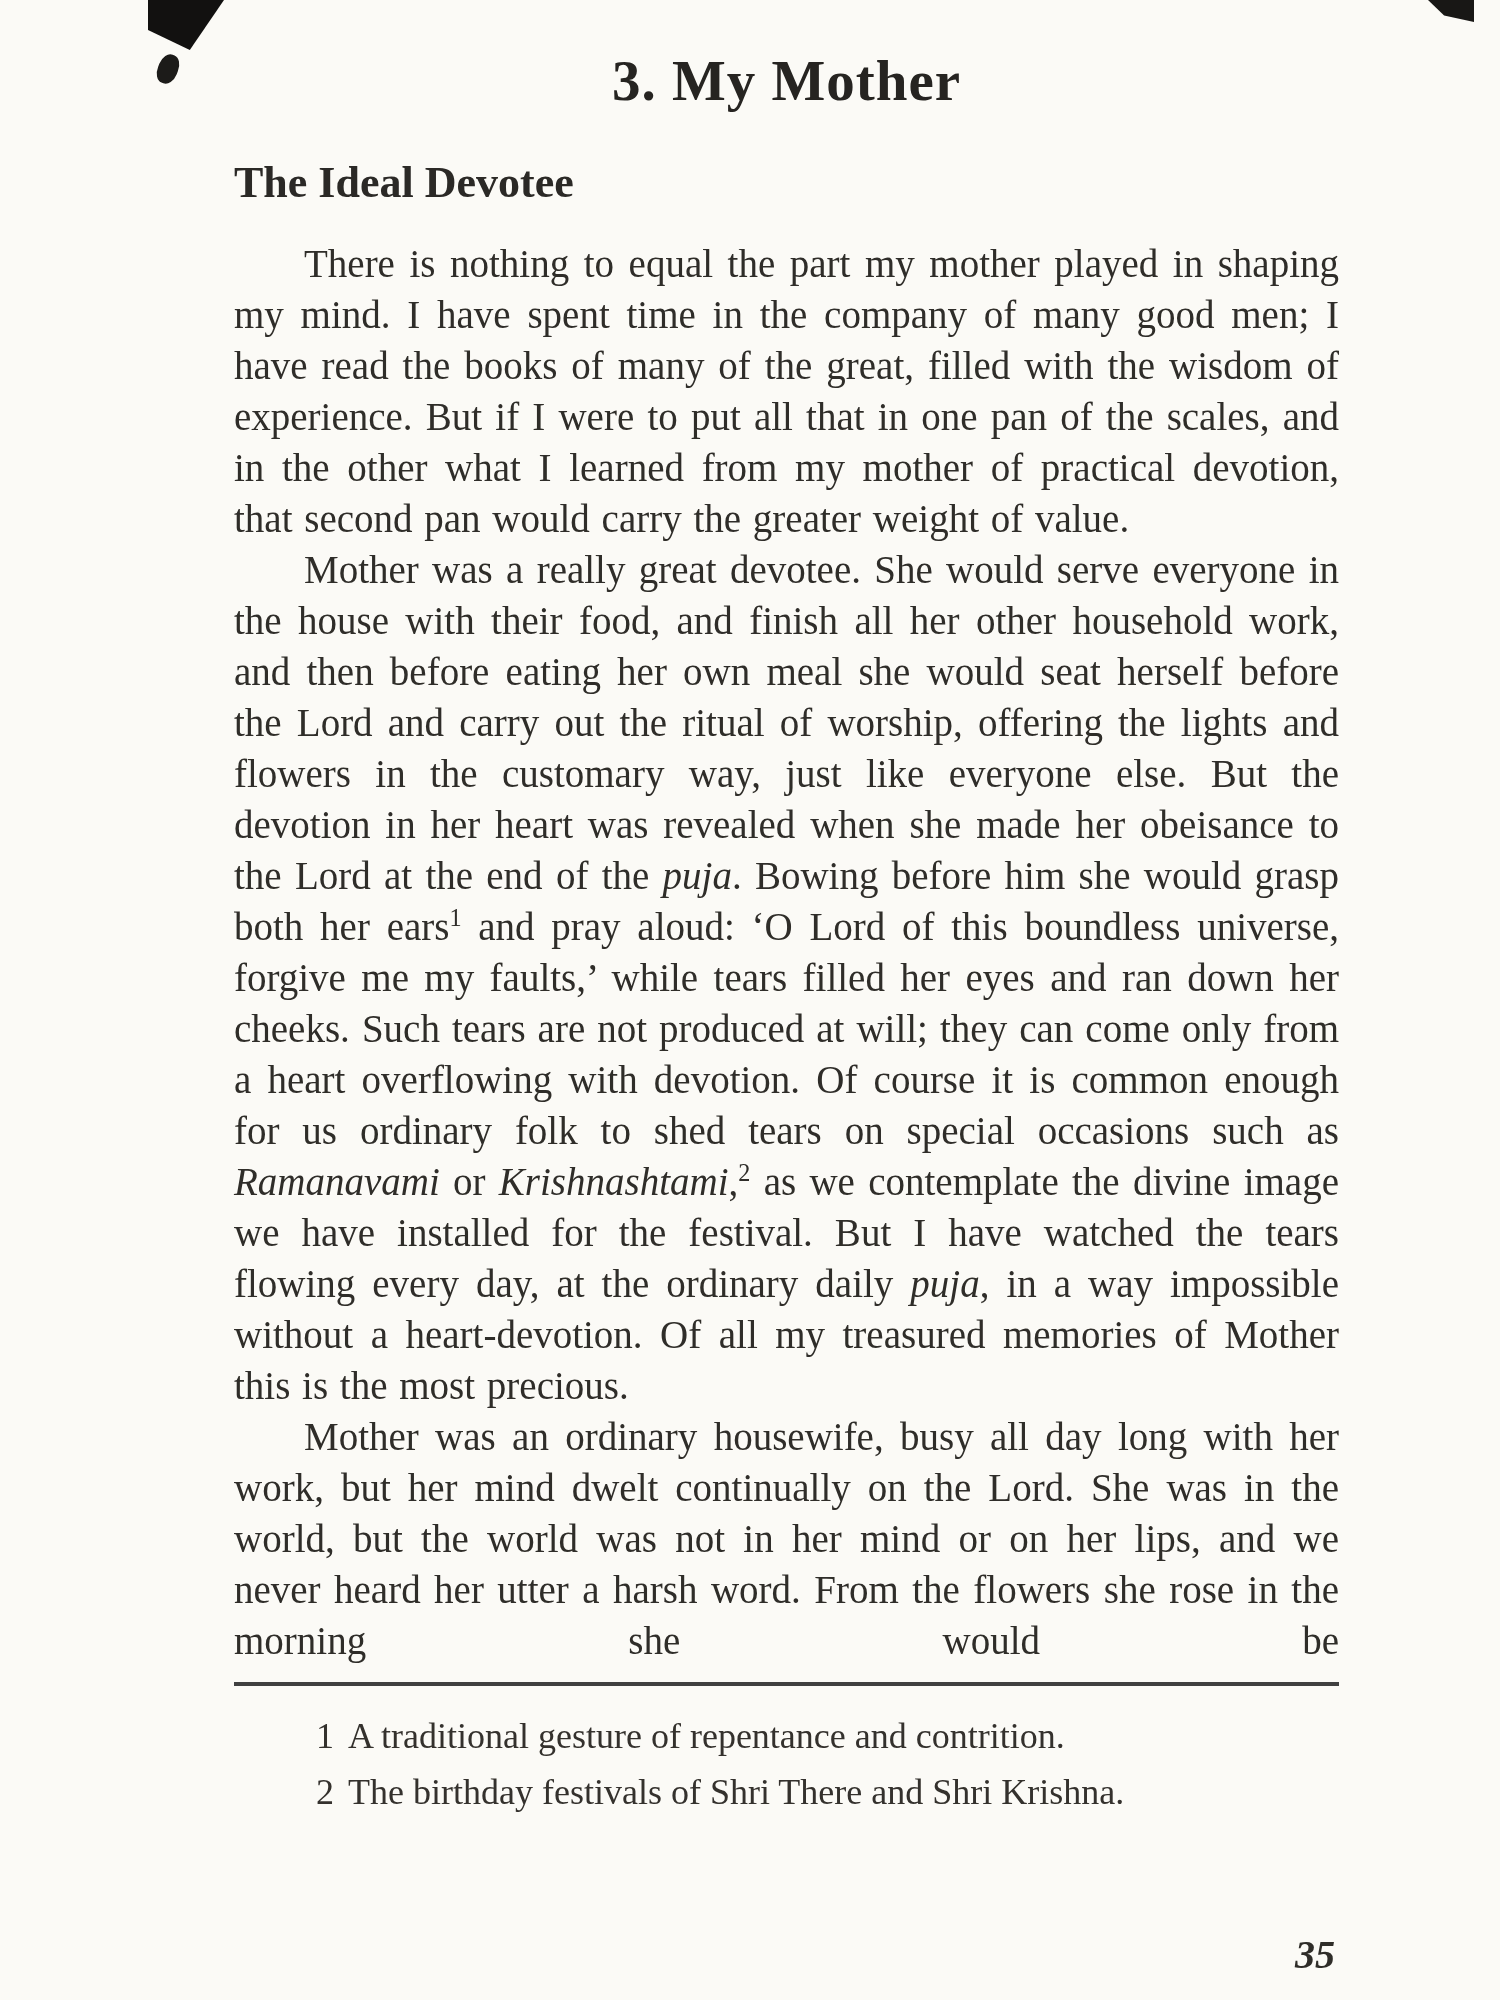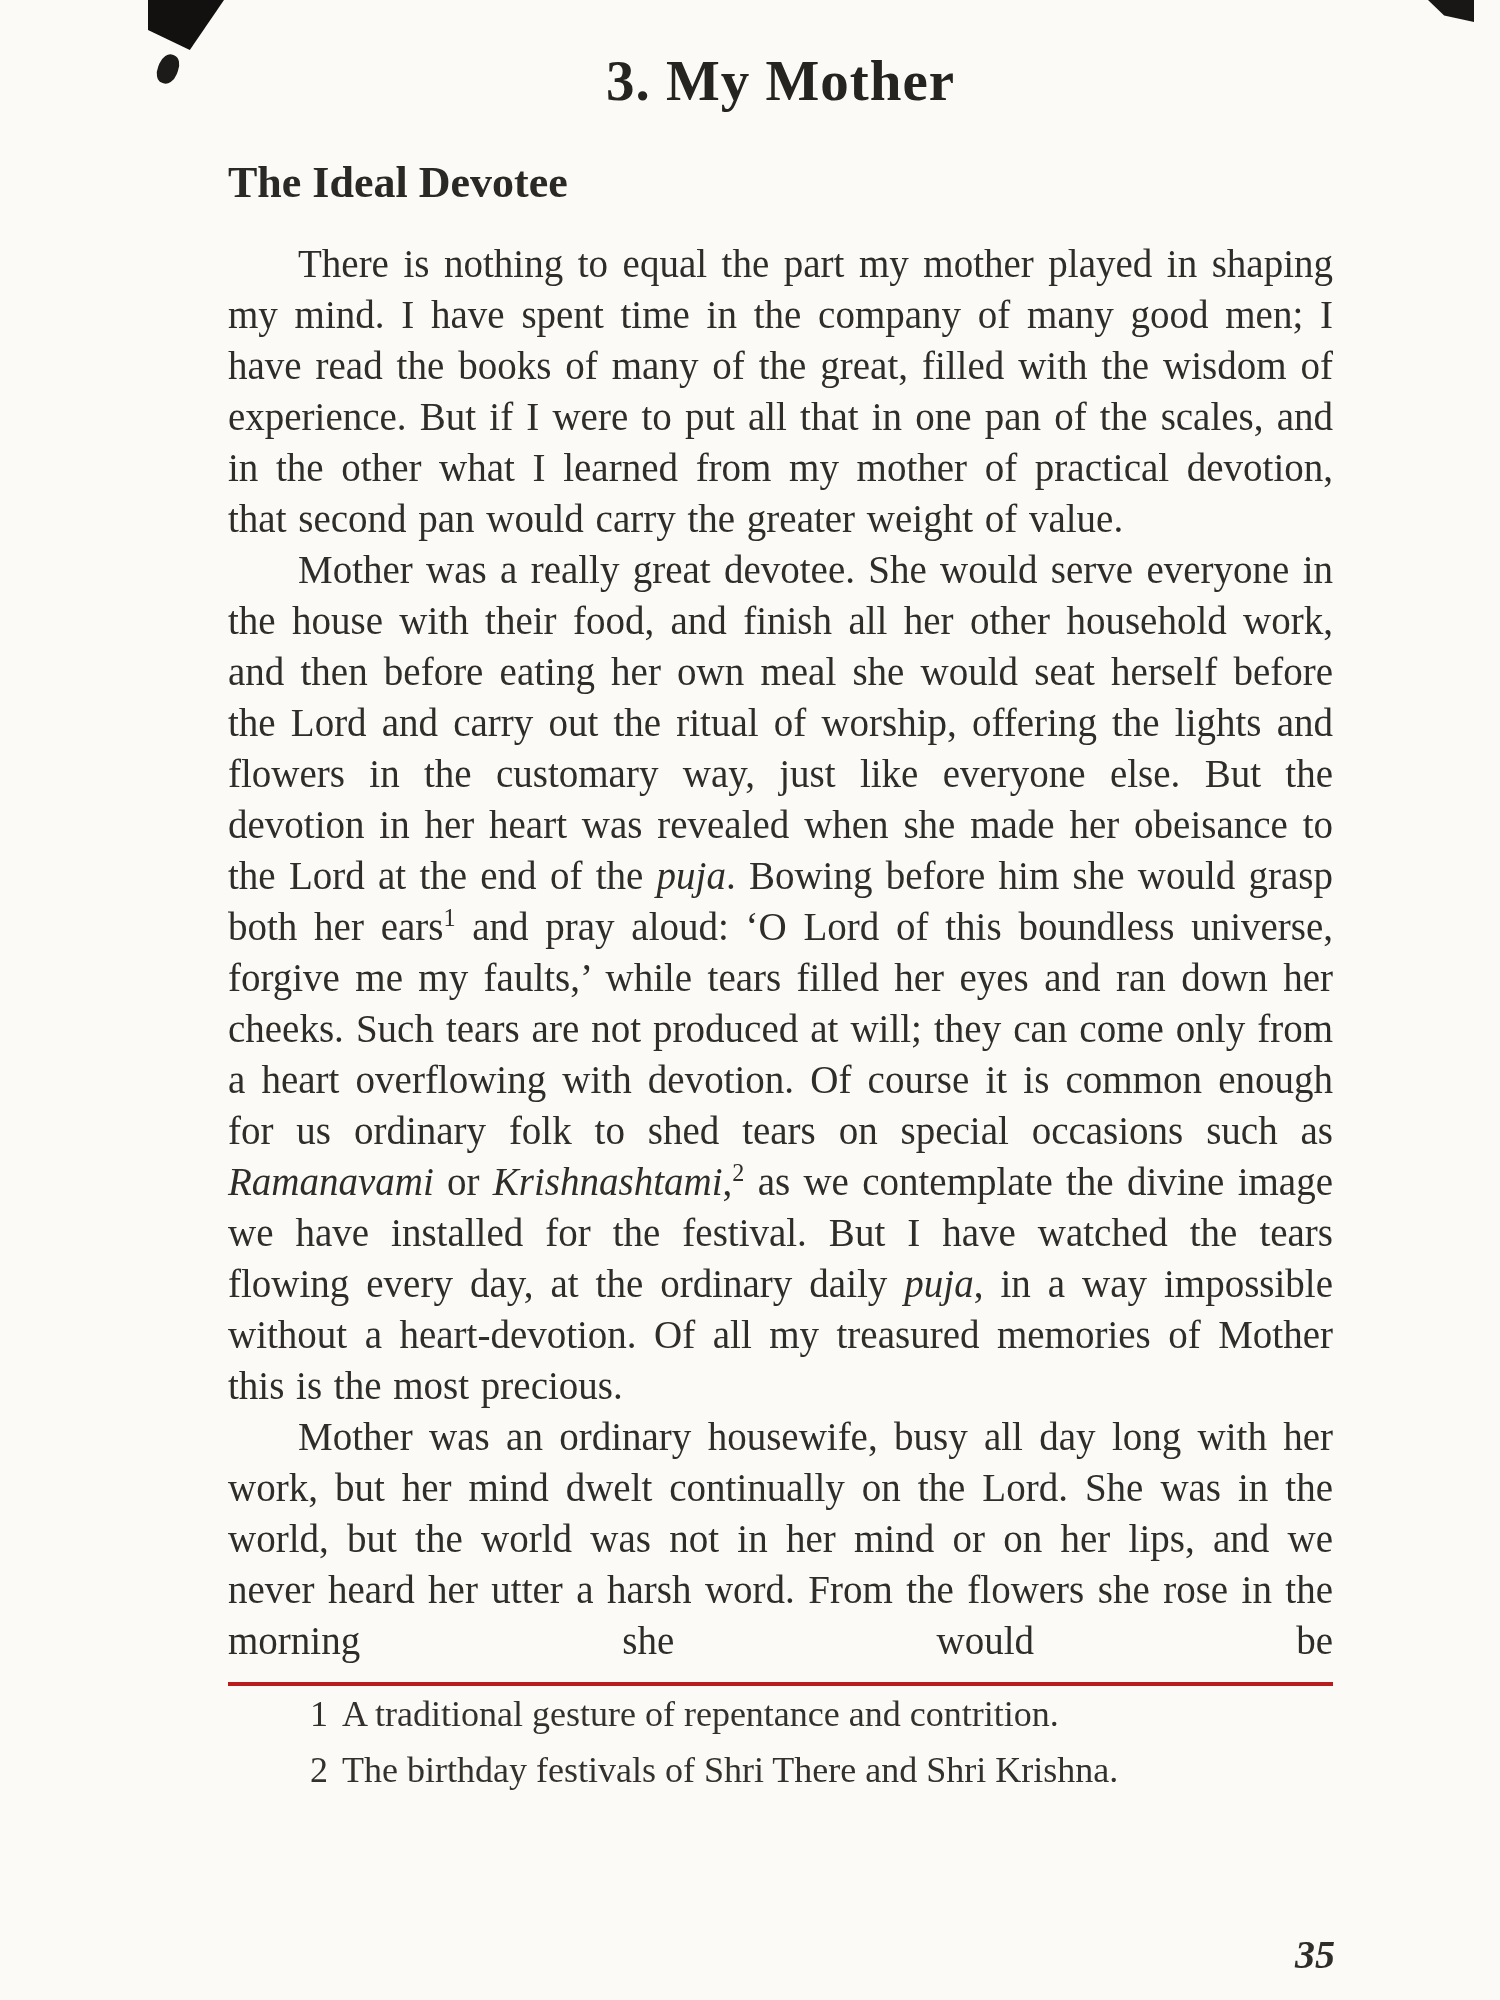--- a/index.html
+++ b/index.html
@@ -29,21 +29,21 @@
     border-radius: 45%;
     background: #1c1b19;
   }
   .artifact-tr {
     right: 26px; top: 0; width: 46px; height: 22px;
     clip-path: polygon(0 0, 100% 0, 100% 100%, 35% 70%);
     background: #181715;
   }
   .content {
     position: absolute;
-    left: 228px;
+    left: 234px;
     top: 48px;
     width: 1105px;
   }
   .chapter-title {
     margin: 0 0 44px 0;
     text-align: center;
     font-size: 57px;
     font-weight: bold;
     letter-spacing: 1px;
     color: #262421;
@@ -66,21 +66,22 @@
   .body-text p.continued {
     text-align-last: justify;
   }
   .body-text sup {
     font-size: 0.62em;
     vertical-align: super;
     line-height: 0;
   }
   .footnote-block {
     margin-top: 16px;
-    border-top: 4px solid #b91c1c;
+    border-top: 4px solid #404040;
+    padding-top: 22px;
   }
   .footnote {
     padding-left: 82px;
     font-size: 36px;
     line-height: 56px;
     text-align: left;
     color: #34312d;
   }
   .footnote .fn-num {
     margin-right: 14px;

